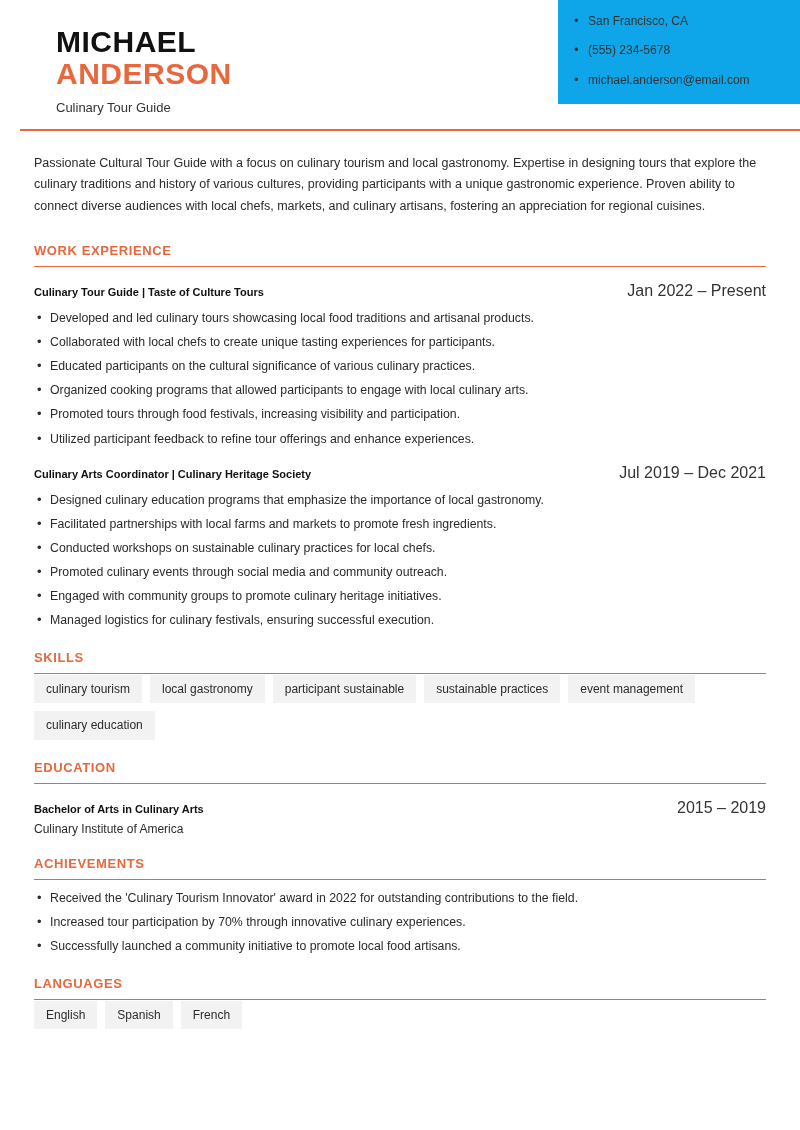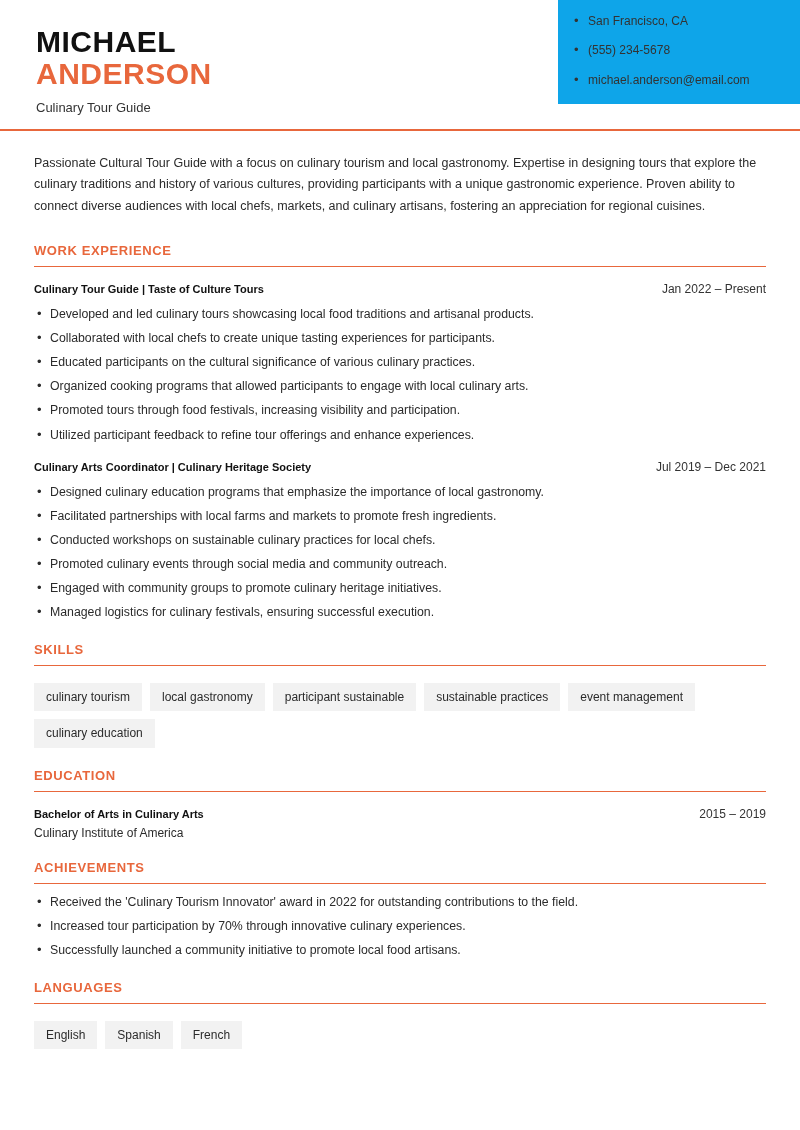--- a/index.html
+++ b/index.html
@@ -18,20 +18,21 @@
   }
 
   
   .header {
     display: flex;
     align-items: flex-start;
     justify-content: space-between;
     padding: 22px 34px 14px 36px;
     border-bottom: 2px solid #e8673c;
     min-height: 128px;
+    margin-left: 20px;
   }
   .identity { padding-top: 4px; }
   .name-first {
     font-size: 30px;
     font-weight: bold;
     letter-spacing: 0.5px;
     line-height: 1.08;
     color: #111111;
   }
   .name-last {
@@ -97,21 +98,21 @@
     display: flex;
     justify-content: space-between;
     align-items: baseline;
   }
   .entry-title {
     font-size: 11px;
     font-weight: bold;
     color: #111111;
   }
   .entry-date {
-    font-size: 12px;
+    font-size: 16px;
     color: #333333;
     white-space: nowrap;
     padding-left: 14px;
   }
   ul.bullets {
     list-style: none;
     margin-top: 9px;
   }
   ul.bullets li {
     position: relative;
@@ -127,21 +128,21 @@
     left: 3px;
     top: -1px;
     font-size: 13px;
     color: #2b2b2b;
   }
 
   .chips {
     display: flex;
     flex-wrap: wrap;
     gap: 8px;
-    margin-top: 17px;
+    margin-top: 1px;
   }
   .chip {
     background: #f2f2f2;
     font-size: 12px;
     color: #2b2b2b;
     padding: 7px 12px;
     line-height: 1.2;
     white-space: nowrap;
   }
 

